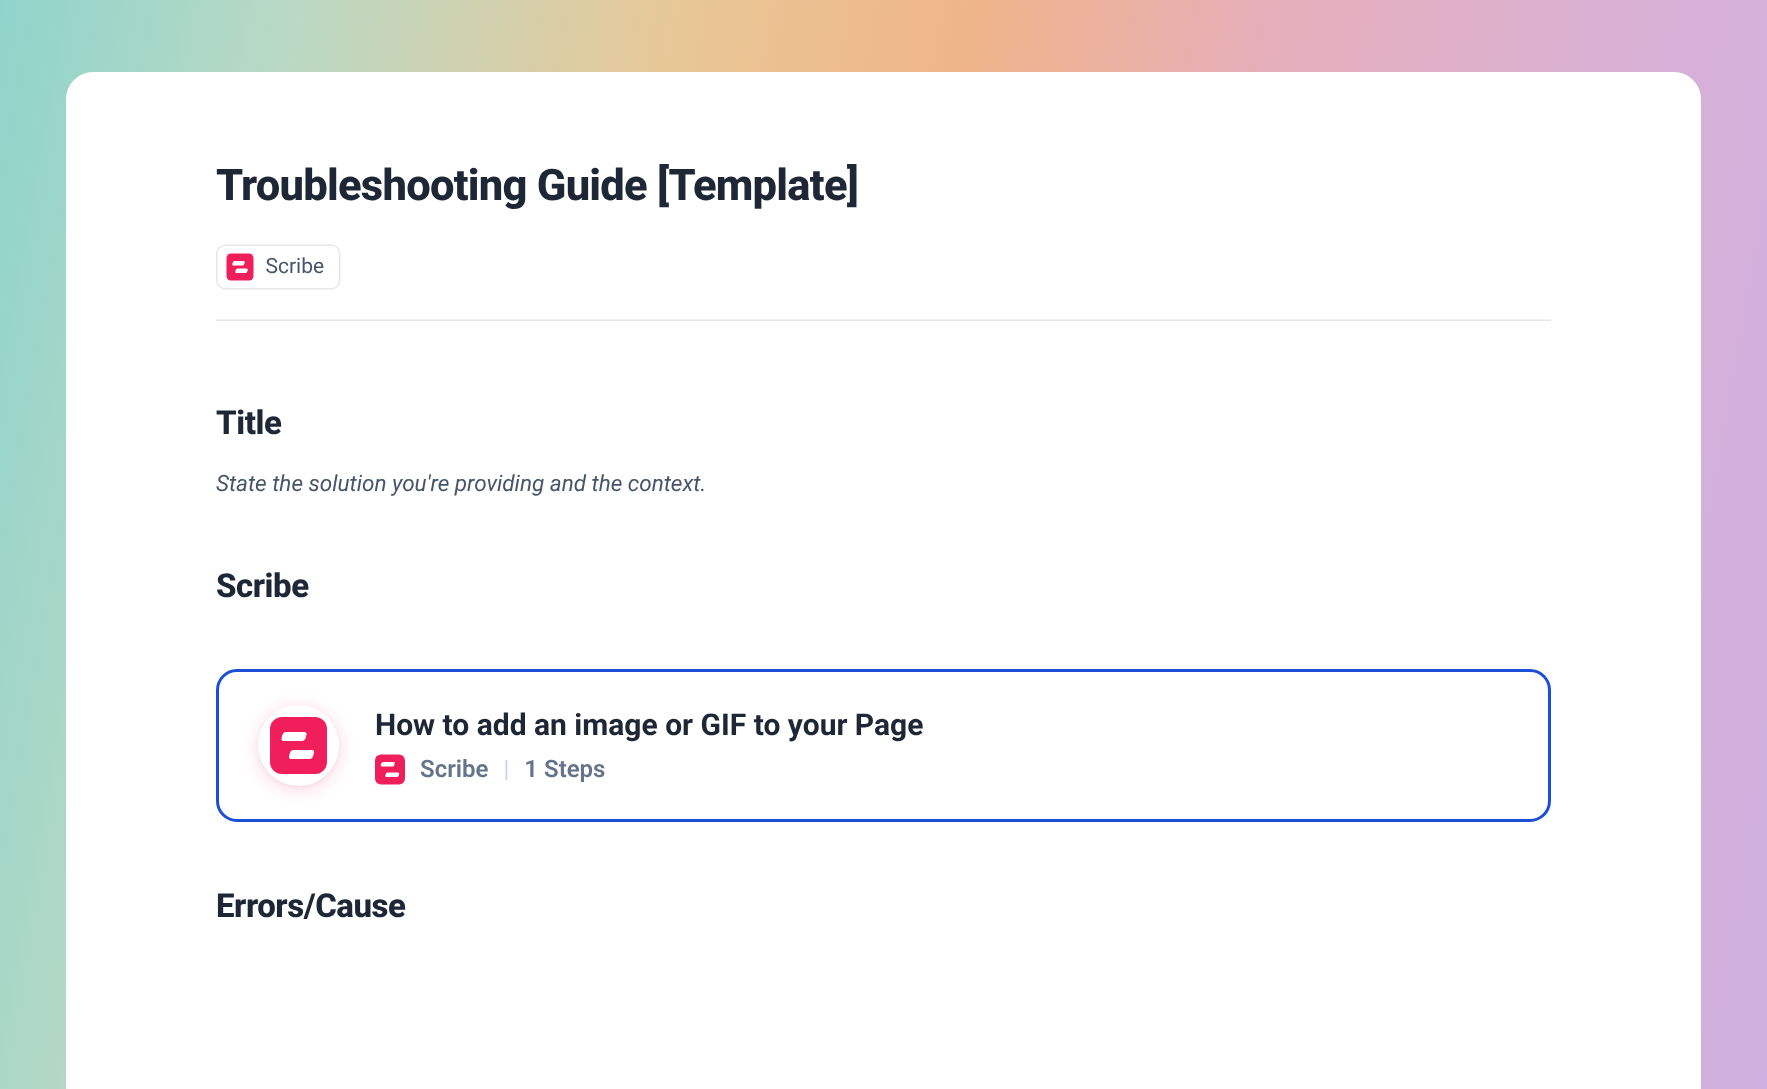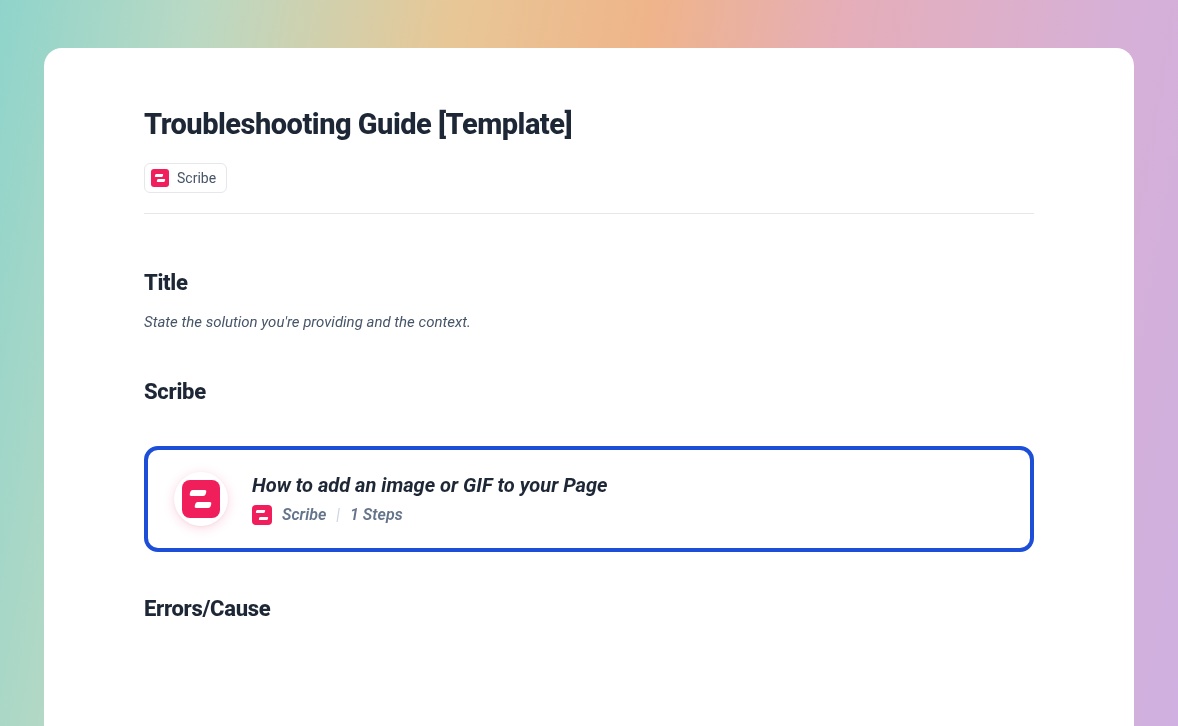--- a/index.html
+++ b/index.html
@@ -85,27 +85,26 @@
   }
   .section-desc {
     margin-top: 16px;
     font-size: 15px;
     color: #475569;
     line-height: 1.55;
   }
   .section-desc.italic { font-style: italic; }
   .embed-card {
     margin-top: 42px;
-    border: 4px solid #1d4ed8;
+    border: 2px solid #1d4ed8;
     border-radius: 14px;
     padding: 22px 26px;
     display: flex;
     align-items: center;
     gap: 24px;
-    font-style: italic;
   }
   .embed-icon-wrap {
     width: 54px;
     height: 54px;
     border-radius: 50%;
     background: #ffffff;
     box-shadow: 0 2px 12px rgba(240,30,90,0.18), 0 1px 3px rgba(0,0,0,0.04);
     display: flex;
     align-items: center;
     justify-content: center;

